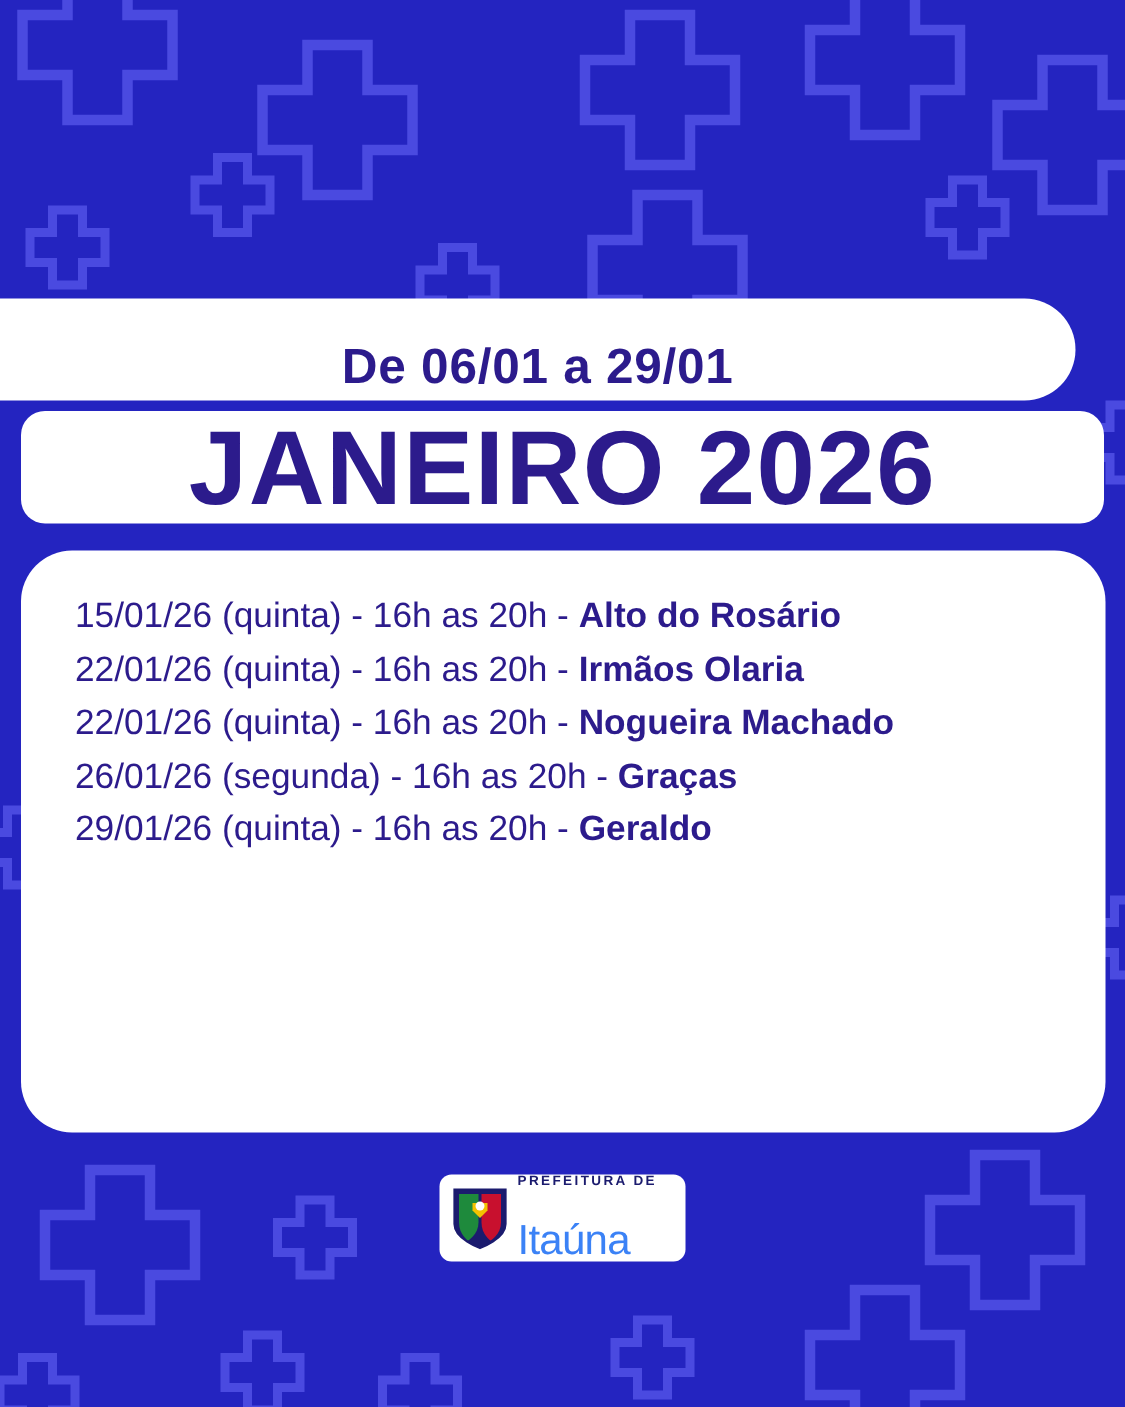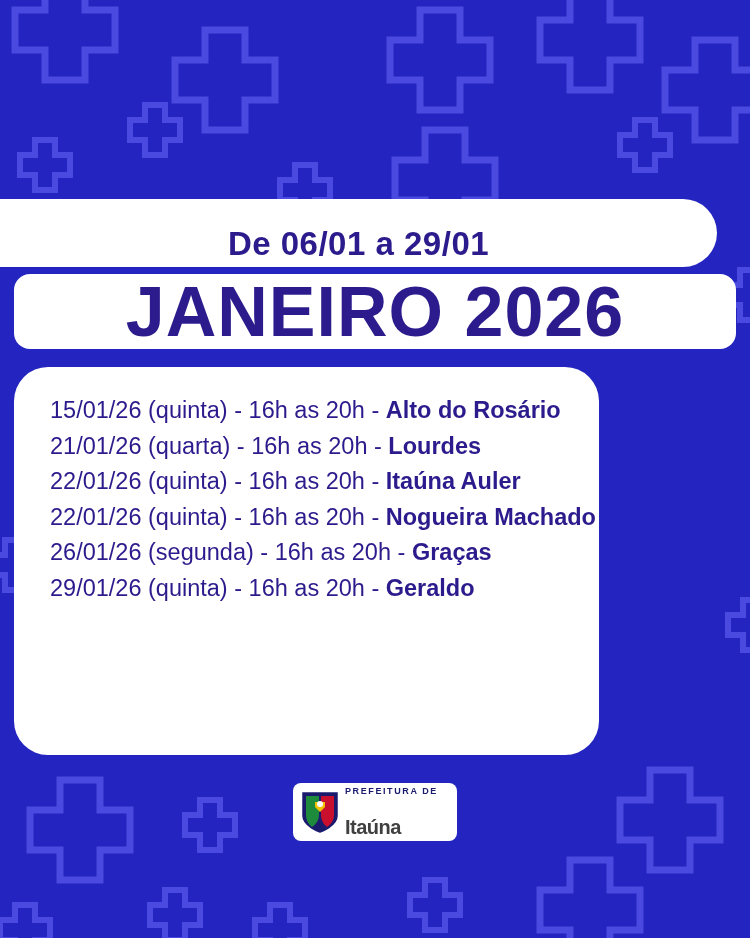--- a/index.html
+++ b/index.html
@@ -73,21 +73,21 @@
     font-weight: bold;
     letter-spacing: 1px;
     line-height: 1;
   }
 
   
   .list-card {
     position: absolute;
     left: 14px;
     top: 367px;
-    width: 585px;
+    width: 723px;
     height: 388px;
     background: #FFFFFF;
     border-radius: 34px;
     z-index: 3;
     padding: 26px 0 16px 0;
     box-sizing: border-box;
   }
   .list {
     margin: 0;
     padding: 0 0 0 36px;
@@ -135,23 +135,23 @@
     gap: 20px;
   }
   .logo-pref {
     color: #1B1B6E;
     font-size: 9px;
     font-weight: bold;
     letter-spacing: 1.6px;
     margin-bottom: 1px;
   }
   .logo-city {
-    color: #404040;
-    font-size: 20px;
-    font-weight: bold;
+    color: #3b82f6;
+    font-size: 28px;
+    font-weight: normal;
     letter-spacing: -0.5px;
   }
 </style>
 </head>
 <body>
 
 <div class="poster">
 
   <svg class="bg-svg" viewBox="0 0 750 938" xmlns="http://www.w3.org/2000/svg">
     <defs>
@@ -196,24 +196,21 @@
   <div class="month-banner">
     <span class="month-banner-text">JANEIRO 2026</span>
   </div>
 
   <div class="list-card">
     <ul class="list">
       <li class="list-item">
         <span class="schedule">15/01/26 (quinta) - 16h as 20h - </span><span class="place">Alto do Rosário</span>
       </li>
       <li class="list-item">
-        <span class="schedule">21/01/26 (quarta) - 16h as 20h - </span><span class="place">Lourdes</span>
-      </li>
-      <li class="list-item">
-        <span class="schedule">22/01/26 (quinta) - 16h as 20h - </span><span class="place">Itaúna Auler</span>
+        <span class="schedule">22/01/26 (quinta) - 16h as 20h - </span><span class="place">Irmãos Olaria</span>
       </li>
       <li class="list-item">
         <span class="schedule">22/01/26 (quinta) - 16h as 20h - </span><span class="place">Nogueira Machado</span>
       </li>
       <li class="list-item">
         <span class="schedule">26/01/26 (segunda) - 16h as 20h - </span><span class="place">Graças</span>
       </li>
       <li class="list-item">
         <span class="schedule">29/01/26 (quinta) - 16h as 20h - </span><span class="place">Geraldo</span>
       </li>

